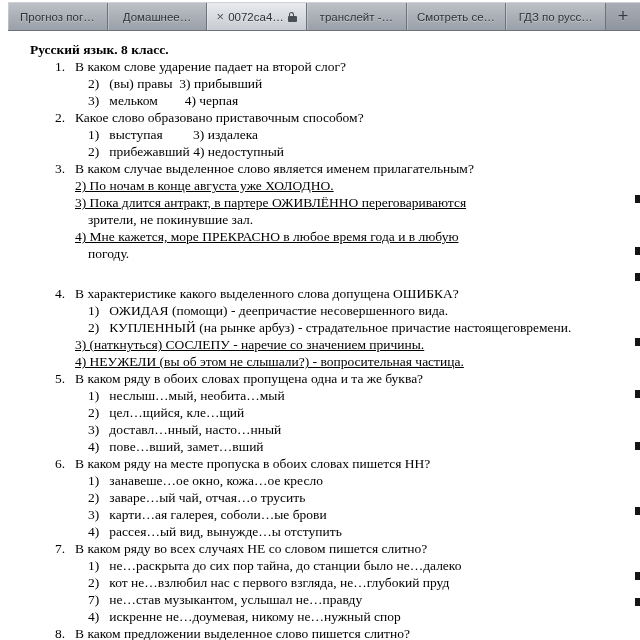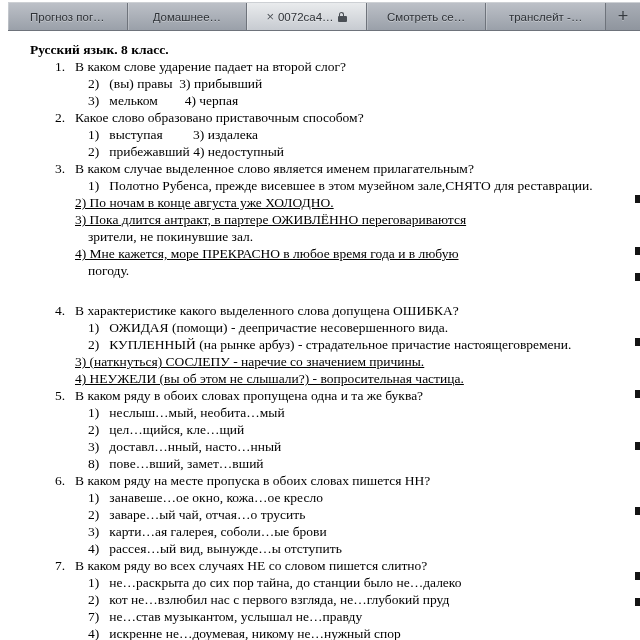--- a/index.html
+++ b/index.html
@@ -87,64 +87,66 @@
       </div>
       <div class="tab">
         <span class="label">Домашнее…</span>
       </div>
       <div class="tab active">
         <span class="close">×</span>
         <span class="label">0072ca4…</span>
         <span class="lock"></span>
       </div>
       <div class="tab">
+        <span class="label">транслейт -…</span>
+      </div>
+      <div class="tab">
         <span class="label">Смотреть се…</span>
       </div>
       <div class="tab">
-        <span class="label">транслейт -…</span>
+        <span class="label">ГДЗ по русс…</span>
       </div>
     </div>
   <div class="newtab">+</div>
 </div>
 
 <div class="doc">
   <div class="title">Русский язык. 8 класс.</div>
   <div>
       <div class="question">
         <div class="q-head"><span class="q-num">1.</span>В каком слове ударение падает на второй слог?</div>
         <div class="ln deep">2)   (вы) правы  3) прибывший</div>
         <div class="ln deep">3)   мельком        4) черпая</div>
       </div>
       <div class="question">
         <div class="q-head"><span class="q-num">2.</span>Какое слово образовано приставочным способом?</div>
         <div class="ln deep">1)   выступая         3) издалека</div>
         <div class="ln deep">2)   прибежавший 4) недоступный</div>
       </div>
       <div class="question">
         <div class="q-head"><span class="q-num">3.</span>В каком случае выделенное слово является именем прилагательным?</div>
-        <div class="ln deep">1)   Полотно Рубенса, прежде висевшее в этом музейном зале,СНЯТО для реставрации.</div>
         <div class="ln shallow">2) По ночам в конце августа уже ХОЛОДНО.</div>
         <div class="ln shallow">3) Пока длится антракт, в партере ОЖИВЛЁННО переговариваются</div>
         <div class="ln cont">зрители, не покинувшие зал.</div>
         <div class="ln shallow">4) Мне кажется, море ПРЕКРАСНО в любое время года и в любую</div>
         <div class="ln cont">погоду.</div>
       </div>
       <div class="question gap">
         <div class="q-head"><span class="q-num">4.</span>В характеристике какого выделенного слова допущена ОШИБКА?</div>
         <div class="ln deep">1)   ОЖИДАЯ (помощи) - деепричастие несовершенного вида.</div>
         <div class="ln deep">2)   КУПЛЕННЫЙ (на рынке арбуз) - страдательное причастие настоящеговремени.</div>
         <div class="ln shallow">3) (наткнуться) СОСЛЕПУ - наречие со значением причины.</div>
         <div class="ln shallow">4) НЕУЖЕЛИ (вы об этом не слышали?) - вопросительная частица.</div>
       </div>
       <div class="question">
         <div class="q-head"><span class="q-num">5.</span>В каком ряду в обоих словах пропущена одна и та же буква?</div>
         <div class="ln deep">1)   неслыш…мый, необита…мый</div>
         <div class="ln deep">2)   цел…щийся, кле…щий</div>
         <div class="ln deep">3)   доставл…нный, насто…нный</div>
-        <div class="ln deep">8)   пове…вший, замет…вший</div>
+        <div class="ln deep">4)   пове…вший, замет…вший</div>
       </div>
       <div class="question">
         <div class="q-head"><span class="q-num">6.</span>В каком ряду на месте пропуска в обоих словах пишется НН?</div>
         <div class="ln deep">1)   занавеше…ое окно, кожа…ое кресло</div>
         <div class="ln deep">2)   заваре…ый чай, отчая…о трусить</div>
         <div class="ln deep">3)   карти…ая галерея, соболи…ые брови</div>
         <div class="ln deep">4)   рассея…ый вид, вынужде…ы отступить</div>
       </div>
       <div class="question">
         <div class="q-head"><span class="q-num">7.</span>В каком ряду во всех случаях НЕ со словом пишется слитно?</div>

